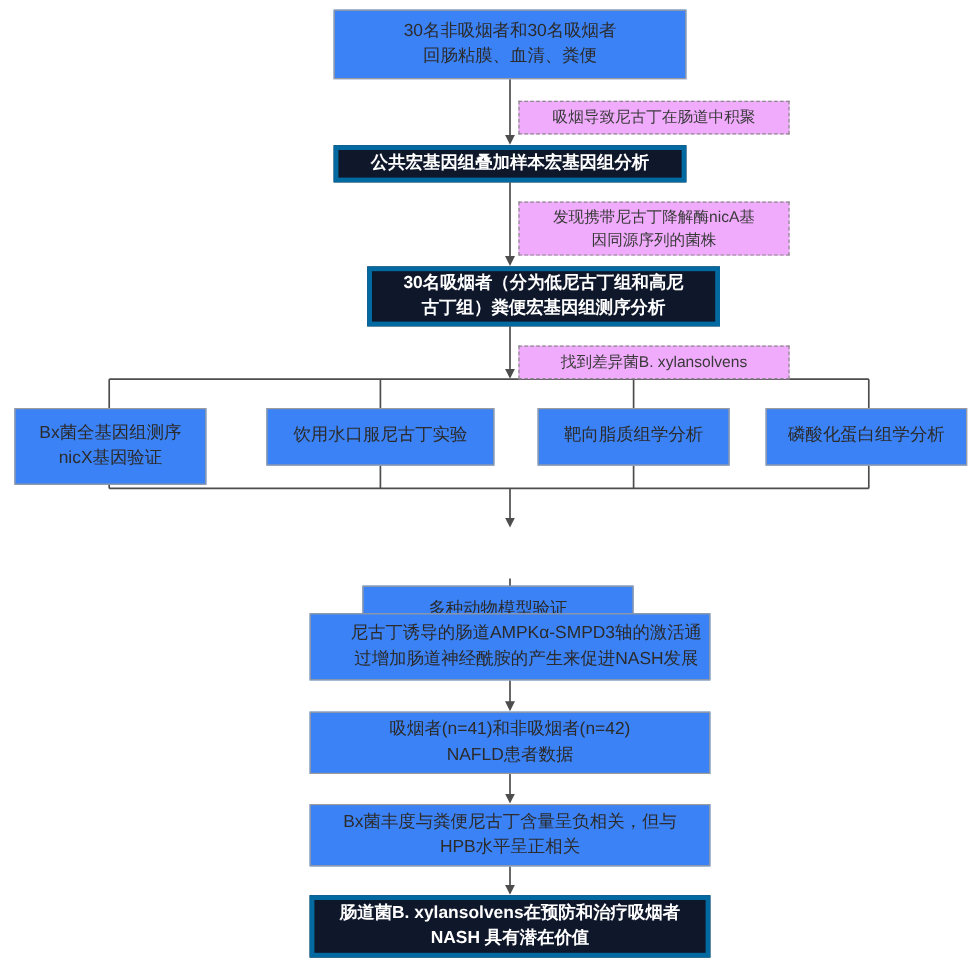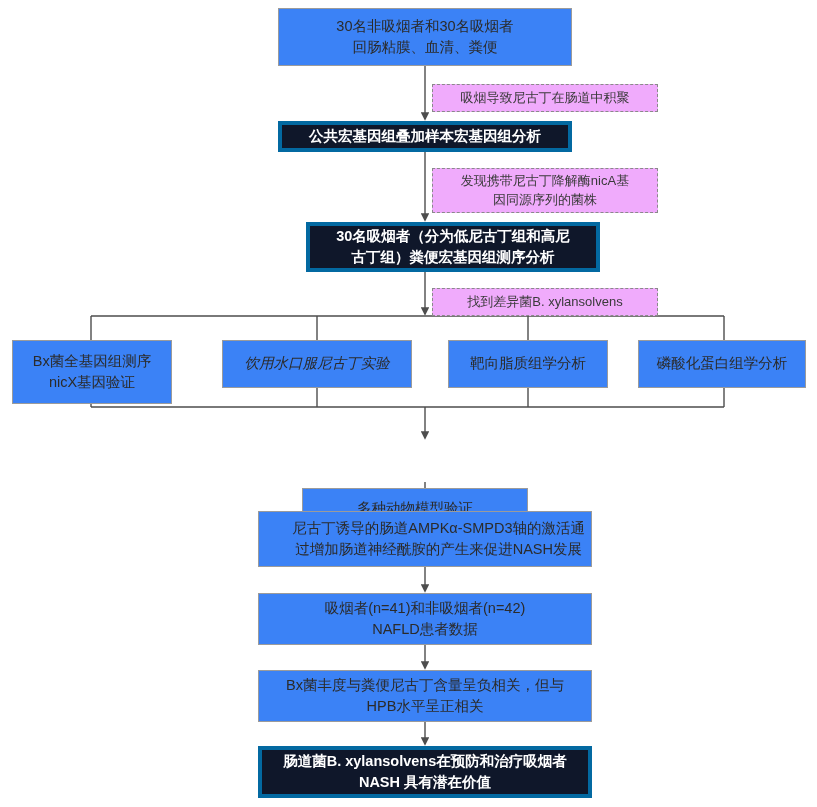--- a/index.html
+++ b/index.html
@@ -126,21 +126,21 @@
 
   <div class="node note" id="n-note-found-bx" style="left: 432px; top: 288px; width: 226px; height: 28px;">
     <span class="txt">找到差异菌B. xylansolvens</span>
   </div>
 
   <div class="node plain" id="n-branch-genome" style="left: 12px; top: 340px; width: 160px; height: 64px;">
     <span class="txt">Bx菌全基因组测序
 nicX基因验证</span>
   </div>
 
-  <div class="node plain" id="n-branch-water" style="left: 222px; top: 340px; width: 190px; height: 48px; font-style: italic;">
+  <div class="node plain" id="n-branch-water" style="left: 222px; top: 340px; width: 190px; height: 48px;">
     <span class="txt">饮用水口服尼古丁实验</span>
   </div>
 
   <div class="node plain" id="n-branch-lipidomics" style="left: 448px; top: 340px; width: 160px; height: 48px;">
     <span class="txt">靶向脂质组学分析</span>
   </div>
 
   <div class="node plain" id="n-branch-phospho" style="left: 638px; top: 340px; width: 168px; height: 48px;">
     <span class="txt">磷酸化蛋白组学分析</span>
   </div>

